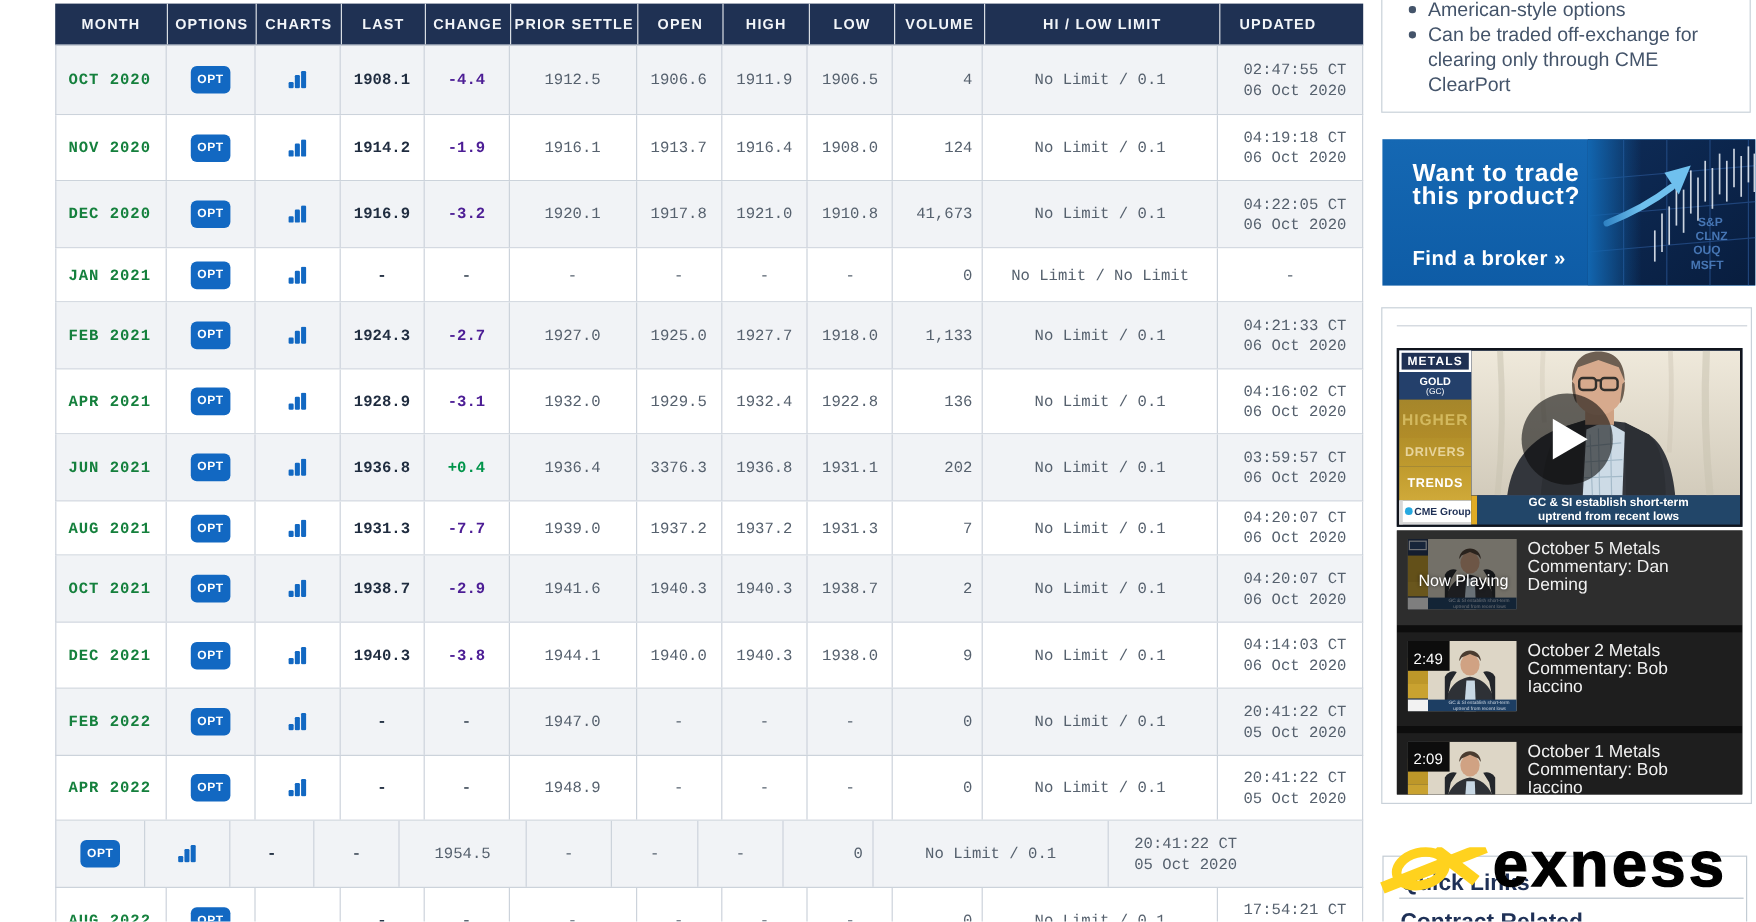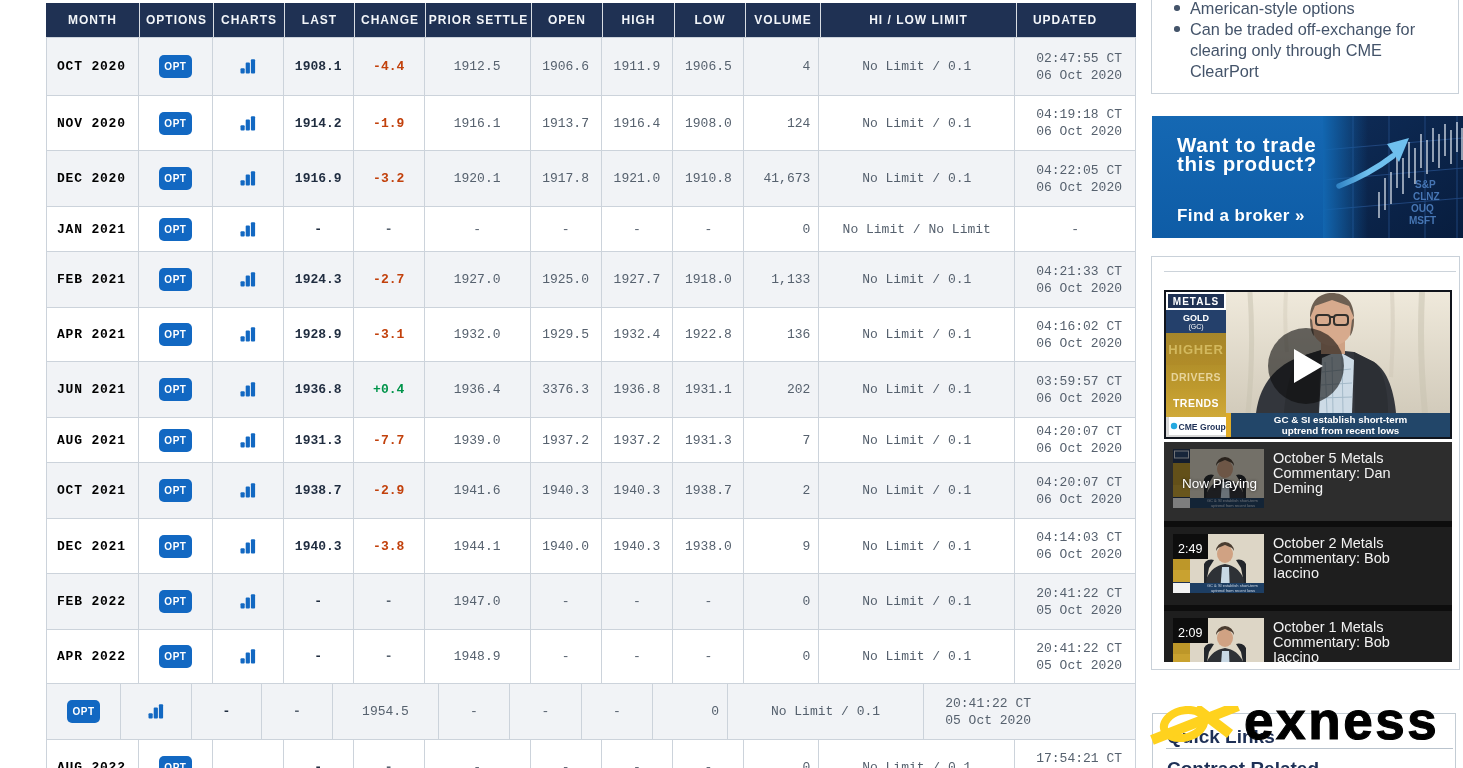--- a/index.html
+++ b/index.html
@@ -16,24 +16,24 @@
 .r.g{background:#f1f3f6}
 .c{display:flex;align-items:center;justify-content:center;font-size:13px}
 .r .c{border-right:1px solid #ccd3db}
 .r .c11{border-right:none}
 .c0{width:93px}.c1{width:74px}.c2{width:71px}.c3{width:70px}.c4{width:71px}
 .c5{width:106px}.c6{width:71px}.c7{width:72px}.c8{width:71px}.c9{width:75px}
 .c10{width:196px}.c11{width:97px}
 .r .c0{width:92px;justify-content:flex-start;padding-left:10px}
 .r .c9{justify-content:flex-end;padding-right:8px}
 .r .c11{width:120px;justify-content:flex-end;padding-right:13px}
-.mo{font-weight:bold;letter-spacing:.8px;color:#000000}
+.mo{font-weight:bold;letter-spacing:.8px;color:#15803d}
 .last{font-weight:bold;color:#1f2c3f}
 .chg{font-weight:bold}
-.red{color:#c2410c}.grn{color:#00944a}
+.red{color:#4c1d95}.grn{color:#00944a}
 .gy{color:#56616e}
 .upd div{text-align:right;line-height:17px}
 .opt{display:flex;align-items:center;justify-content:center;width:33px;height:23px;
  background:#1268c2;border-radius:5px;color:#fff;
  font-family:"Liberation Sans",sans-serif;font-size:10px;font-weight:bold;letter-spacing:.5px}
 #box1{position:absolute;left:1151px;top:-53px;width:308px;height:147px;
  background:#fff;border:1px solid #c9d1d9}
 #box1 ul{list-style:none;padding-top:50px}
 #box1 li{position:relative;padding-left:38px;padding-right:24px;
  font-size:16.3px;line-height:21px;color:#44546a}

